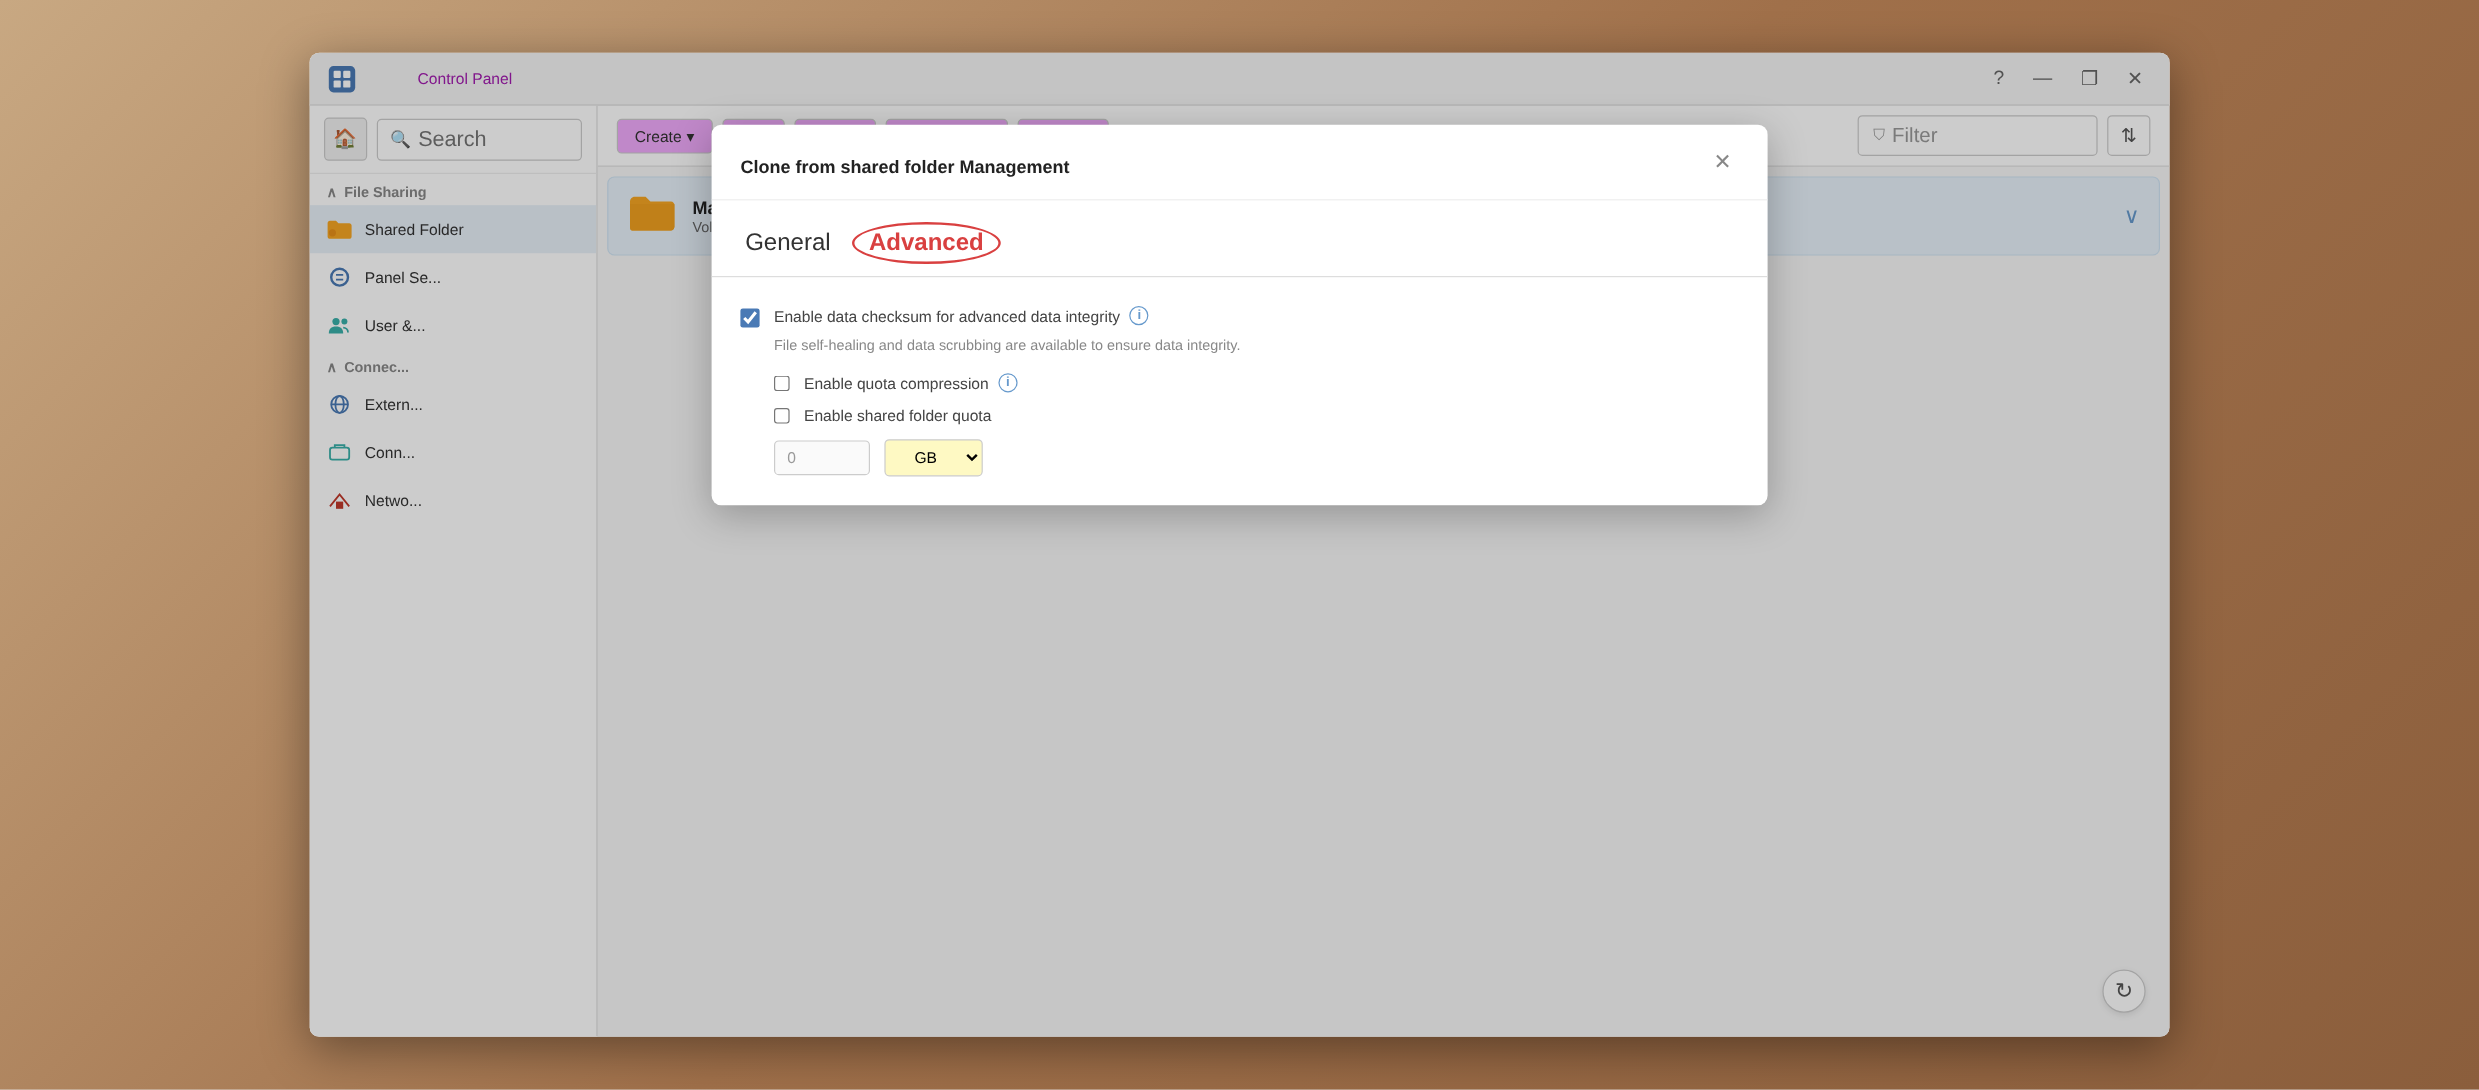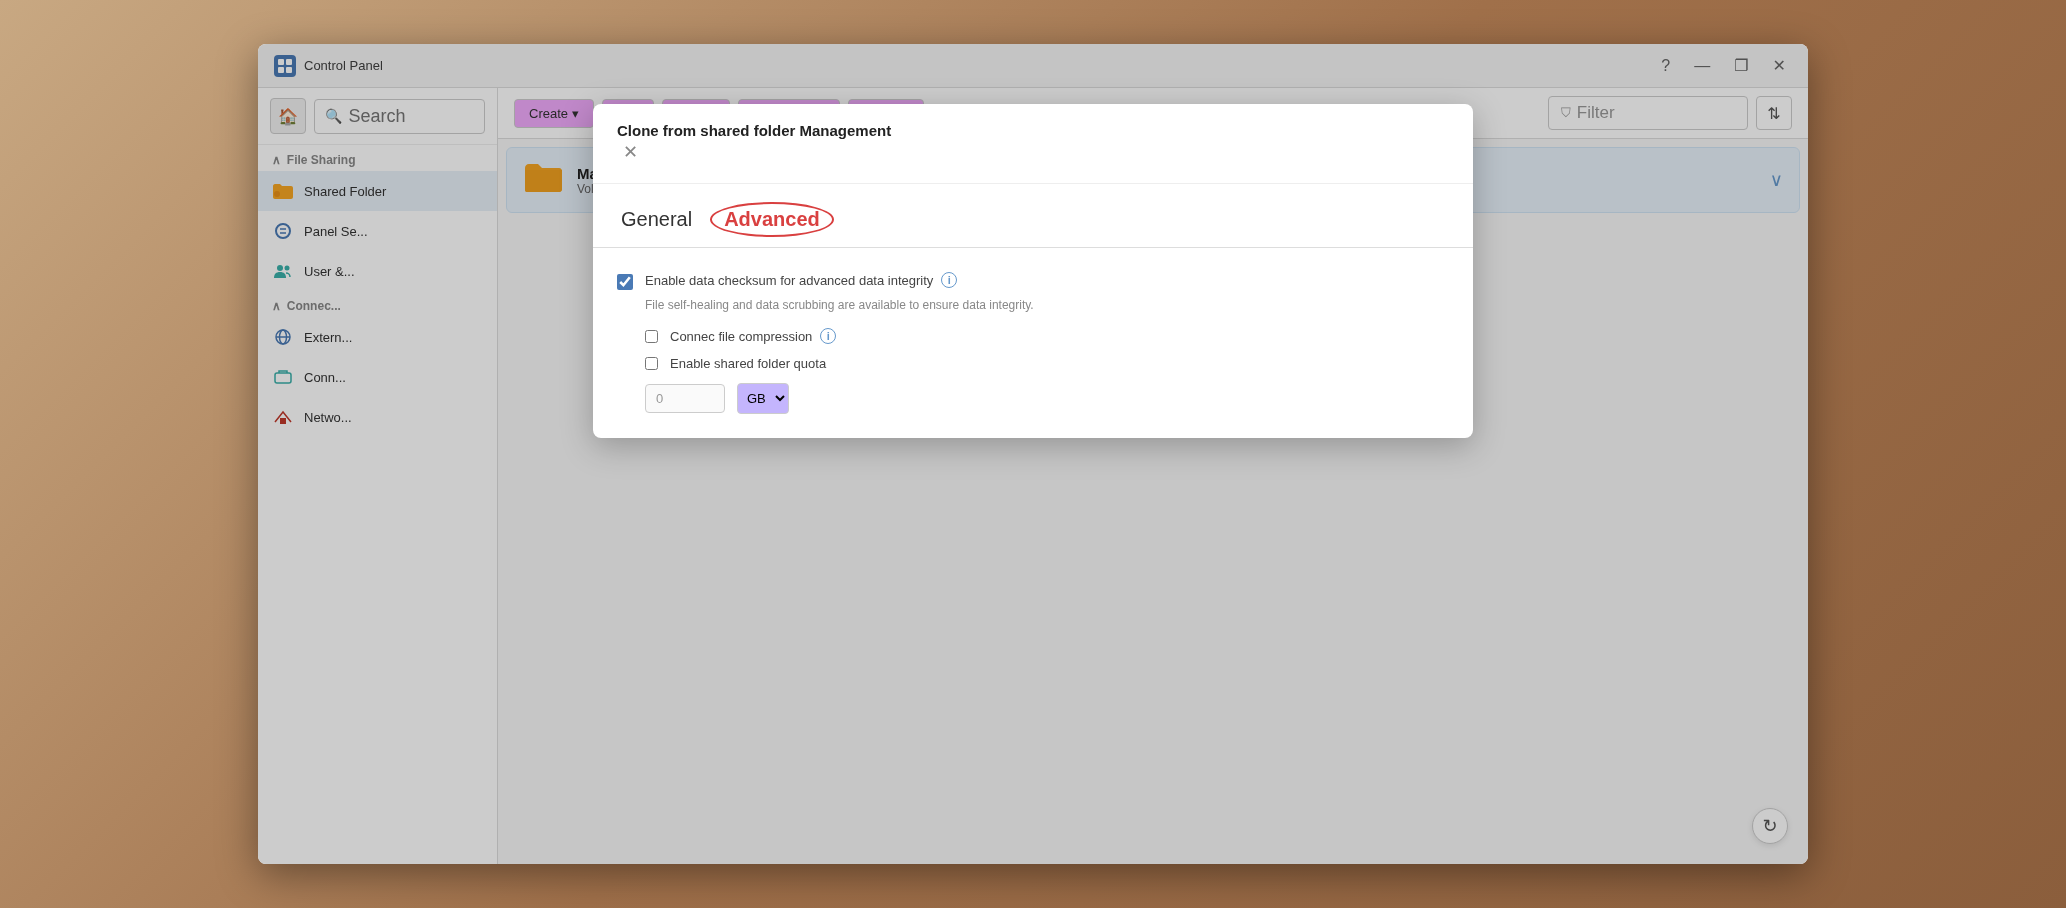--- a/index.html
+++ b/index.html
@@ -44,22 +44,23 @@
       border-radius: 4px;
       margin-right: 8px;
       display: flex;
       align-items: center;
       justify-content: center;
       color: white;
       font-size: 12px;
     }
     .title-bar-title {
       font-size: 13px;
-      color: #404040;
+      color: #a21caf;
       flex: 1;
+      margin-left: 44px;
     }
     .title-bar-controls {
       display: flex;
       gap: 12px;
       align-items: center;
     }
     .title-bar-btn {
       background: none;
       border: none;
       color: #666;
@@ -283,23 +284,22 @@
       border-radius: 8px;
       box-shadow: 0 8px 32px rgba(0,0,0,0.25);
       width: 880px;
       overflow: hidden;
     }
 
     .modal-header {
       padding: 18px 24px;
       border-bottom: 1px solid #eee;
       display: flex;
-      align-items: flex-start;
+      align-items: flex-end;
       justify-content: space-between;
-      flex-direction: column;
     }
 
     .modal-title {
       font-size: 15px;
       font-weight: 600;
       color: #222;
     }
 
     .modal-close {
       background: none;
@@ -417,25 +417,25 @@
       width: 80px;
       padding: 6px 10px;
       border: 1px solid #ccc;
       border-radius: 4px;
       font-size: 13px;
       color: #999;
       background: #fafafa;
     }
 
     .quota-select {
-      padding: 6px 5px;
-      border: 1px solid #ccc;
-      border-radius: 4px;
-      font-size: 13px;
-      background: #c4b5fd;
+      padding: 6px 20px;
+      border: 1px solid #ccc;
+      border-radius: 4px;
+      font-size: 13px;
+      background: #fef9c3;
       cursor: pointer;
     }
 
     
     .sidebar-item-cut {
       padding: 9px 14px;
       display: flex;
       align-items: center;
       gap: 10px;
       cursor: pointer;
@@ -645,21 +645,21 @@
             <span>Enable data checksum for advanced data integrity</span>
             <span class="info-icon">i</span>
           </span>
         </div>
 
         <div class="sub-text">File self-healing and data scrubbing are available to ensure data integrity.</div>
 
         <div class="sub-checkbox-row">
           <input type="checkbox" style="">
           <span class="checkbox-label">
-            <span>Connec file compression</span>
+            <span>Enable quota compression</span>
             <span class="info-icon">i</span>
           </span>
         </div>
 
         <div class="sub-checkbox-row">
           <input type="checkbox" style="">
           <span class="checkbox-label">Enable shared folder quota</span>
         </div>
 
         <div class="quota-row">

